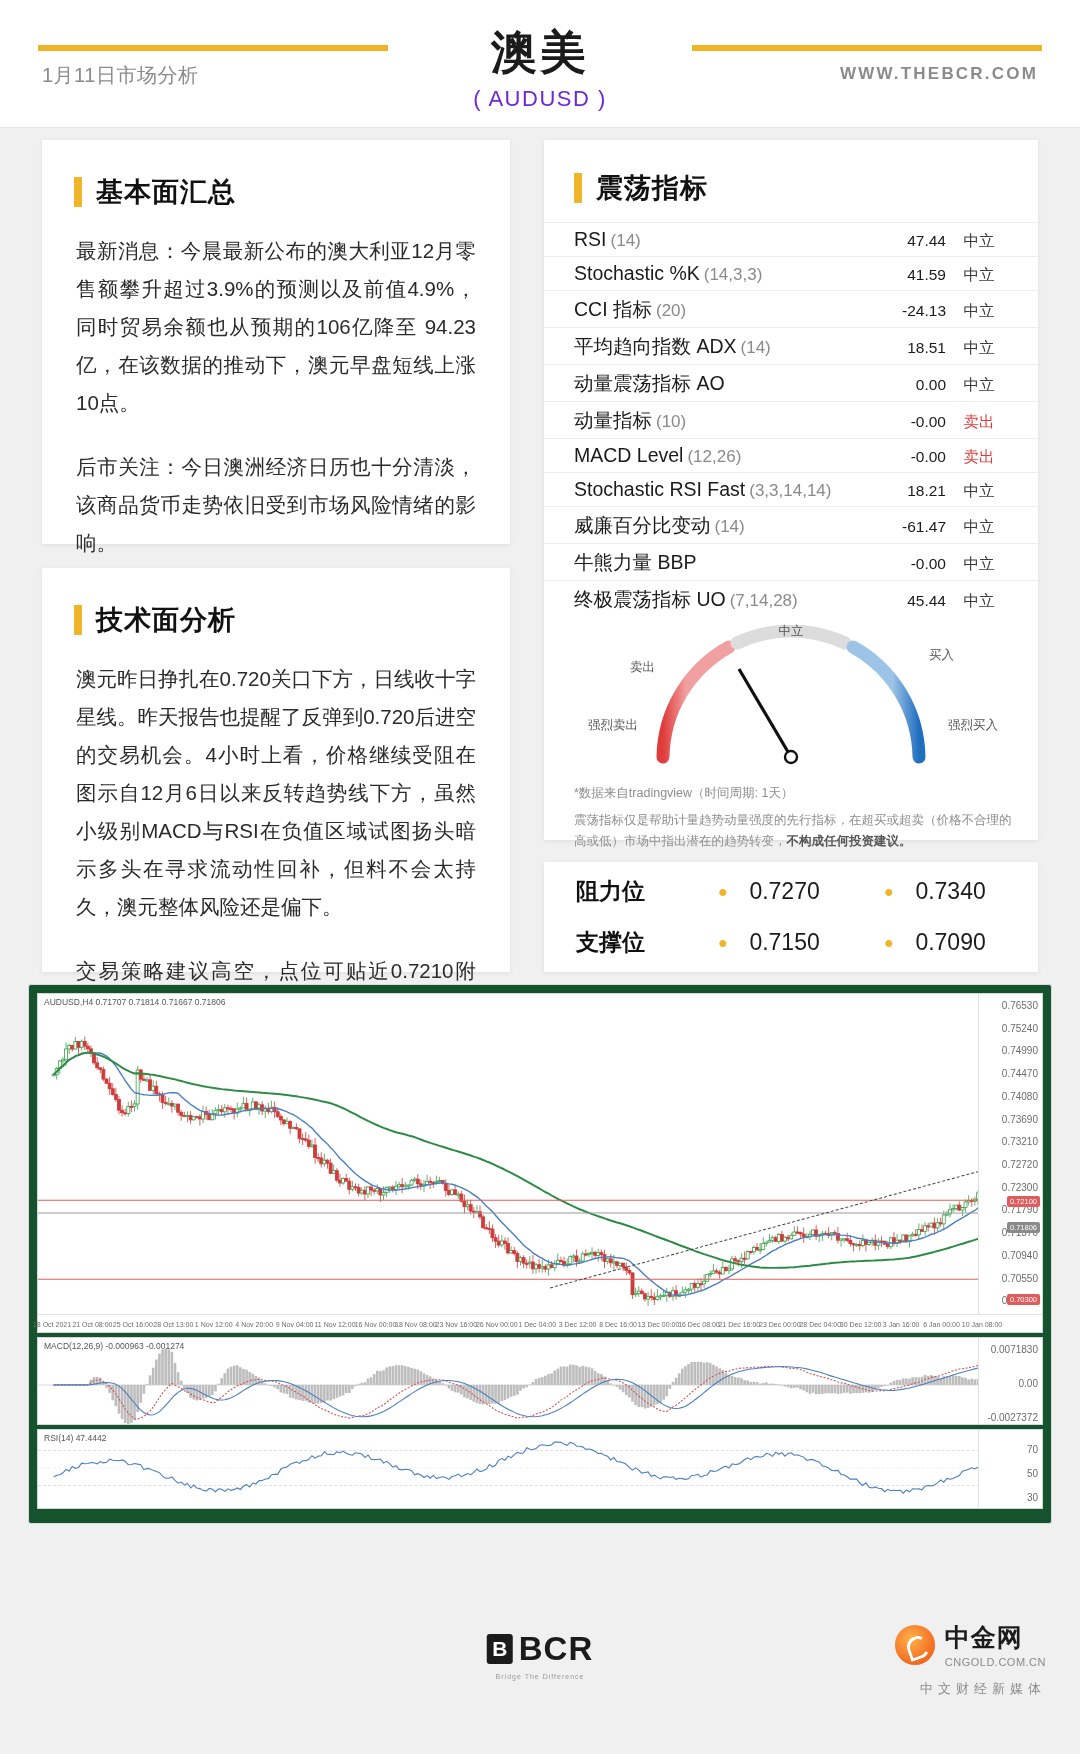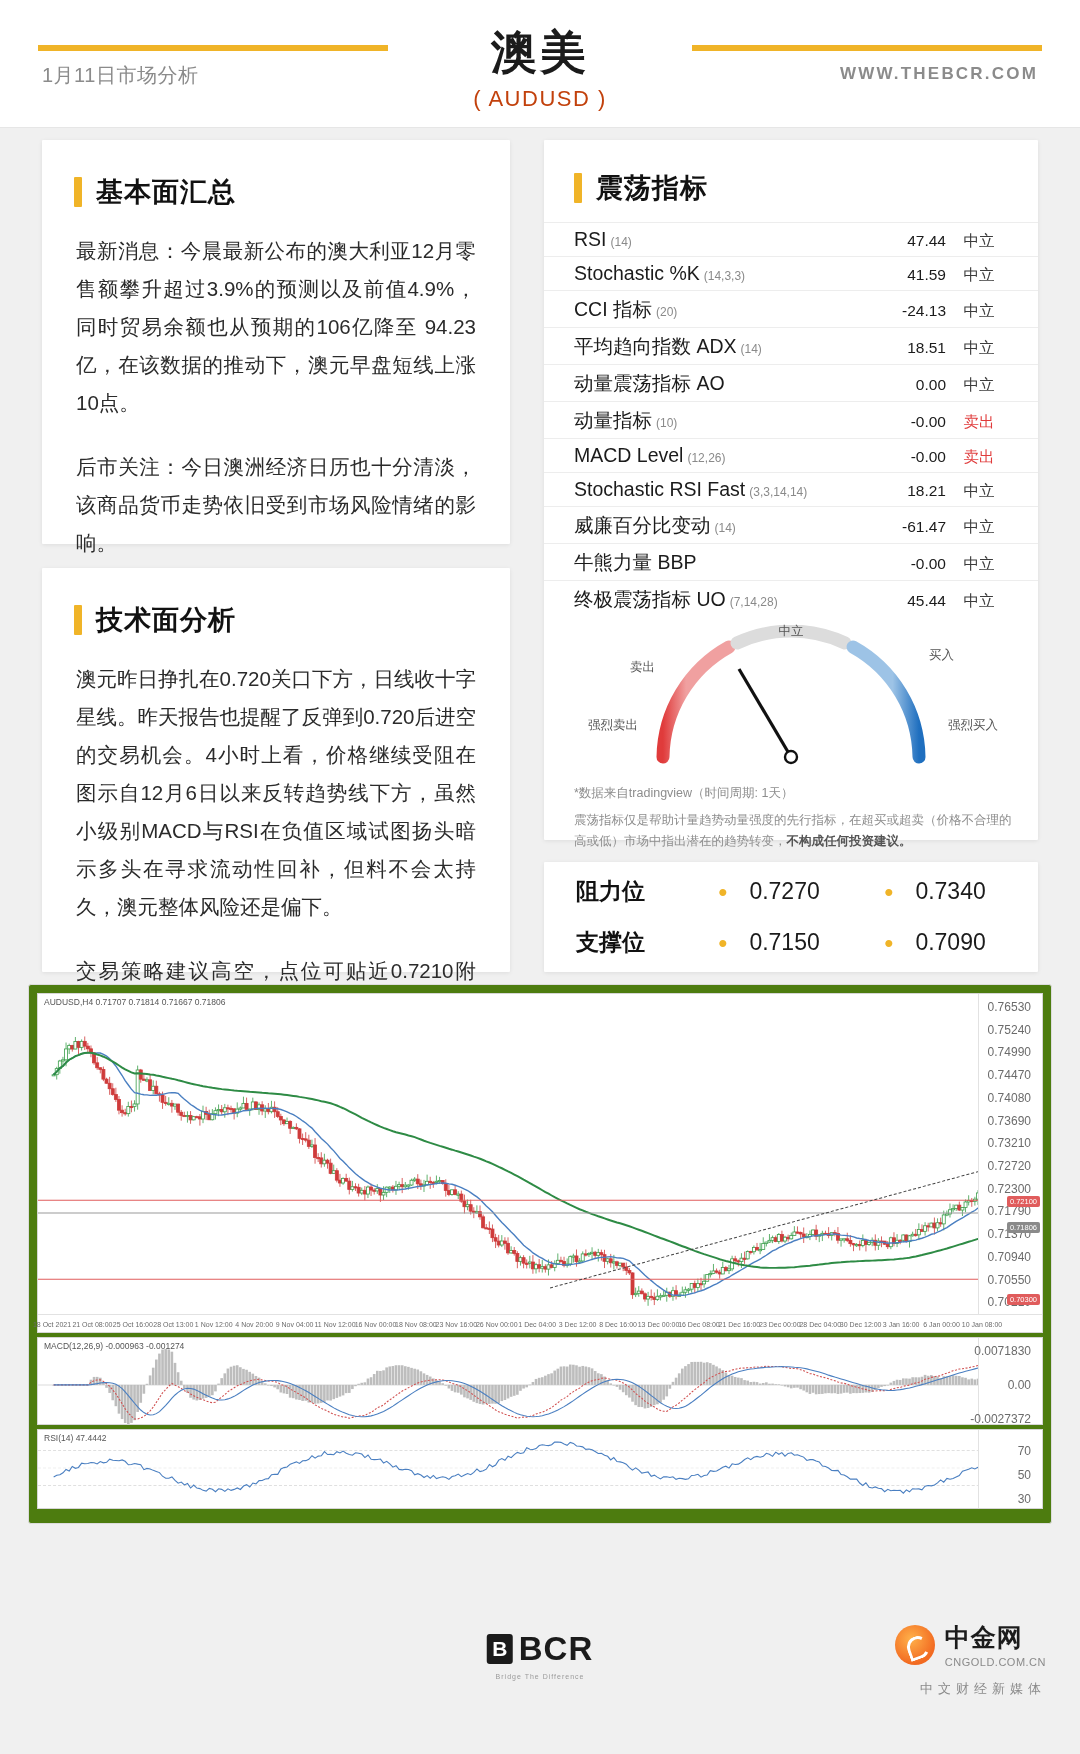--- a/index.html
+++ b/index.html
@@ -32,21 +32,21 @@
     position: absolute; right: 42px; top: 64px;
     font-size: 17px; color: #8b8b8b; letter-spacing: 2.2px; font-weight: bold;
   }
   .hdr-title {
     position: absolute; left: 0; right: 0; top: 22px;
     text-align: center; font-size: 46px; font-weight: bold; color: #1b1b1b;
     letter-spacing: 3px;
   }
   .hdr-sub {
     position: absolute; left: 0; right: 0; top: 86px;
-    text-align: center; font-size: 22px; color: #c2410c; letter-spacing: 1.5px;
+    text-align: center; font-size: 22px; color: #6d28d9; letter-spacing: 1.5px;
   }
 
   
   .card {
     position: absolute;
     background: #fff;
     border-radius: 1px;
     box-shadow: 0 1px 4px rgba(0,0,0,.08);
   }
   .card-title {
@@ -80,21 +80,21 @@
   .osc-head {
     font-size: 19px; font-weight: bold; color: #111;
     margin-top: 22px; margin-bottom: 8px;
   }
   .osc-head .c-name  { flex: 1; }
   .osc-head .c-value { width: 86px; text-align: right; }
   .osc-head .c-act   { width: 66px; text-align: center; }
 
   .osc-row { font-size: 19.5px; color: #1b1b1b; border-top: 1px solid #ededed; padding-top: 5px; padding-bottom: 4px; }
   .osc-row .c-name  { flex: 1; white-space: nowrap; }
-  .osc-row .c-name .prm { font-size: 12px; color: #8a8a8a; margin-left: 4px; }
+  .osc-row .c-name .prm { font-size: 17px; color: #8a8a8a; margin-left: 4px; }
   .osc-row .c-value { width: 86px; text-align: right; font-size: 15.5px; color: #1b1b1b; }
   .osc-row .c-act   { width: 66px; text-align: center; font-size: 15.5px; }
   .act-neutral { color: #3b3b3b; }
   .act-sell    { color: #e03b3b; }
 
   
   .gauge-wrap { position: relative; width: 100%; height: 150px; margin-top: 8px; }
   .gauge-svg { position: absolute; left: 50%; transform: translateX(-50%); top: 0; }
   .g-label { position: absolute; font-size: 12.5px; color: #555; white-space: nowrap; }
 
@@ -113,37 +113,37 @@
     padding: 14px 20px 0 32px;
     align-items: center;
   }
   .lv-label { font-size: 23px; font-weight: bold; color: #111; }
   .lv-val { display: flex; align-items: center; justify-content: center; font-size: 23px; color: #1b1b1b; }
   .lv-dot { color: #f0b428; font-size: 26px; margin-right: 22px; line-height: 1; }
 
   
   #chart-card {
     position: absolute; left: 28px; top: 984px; width: 1024px; height: 540px;
-    background: #4d7c0f; border: 1px solid #dcdcdc; border-radius: 3px;
+    background: #14532d; border: 1px solid #dcdcdc; border-radius: 3px;
   }
   .chart-inner { position: absolute; inset: 8px; }
   .pane { position: absolute; left: 0; right: 0; border: 1px solid #d6d6d6; background: #fff; }
   #pane-price { top: 0; height: 340px; }
   #pane-macd  { top: 344px; height: 88px; }
   #pane-rsi   { top: 436px; height: 80px; }
   .pane-label {
     position: absolute; left: 6px; top: 3px;
     font-size: 8.5px; color: #555; white-space: nowrap; z-index: 4;
   }
   .axis-right {
     position: absolute; right: 0; top: 0; bottom: 0; width: 64px;
     border-left: 1px solid #e2e2e2; background: #fff;
   }
   .axis-tick {
-    position: absolute; right: 11px; font-size: 12px; color: #6b6b6b; padding-left: 22px;
+    position: absolute; right: 4px; font-size: 10px; color: #6b6b6b; padding-left: 22px;
   }
   .axis-badge {
     position: absolute; right: 2px; font-size: 7.5px; color: #fff;
     padding: 1px 3px; border-radius: 2px;
   }
   .time-axis {
     position: absolute; left: 0; right: 0; bottom: 0; height: 18px;
     border-top: 1px solid #e2e2e2; background: #fff;
   }
   .time-tick {

